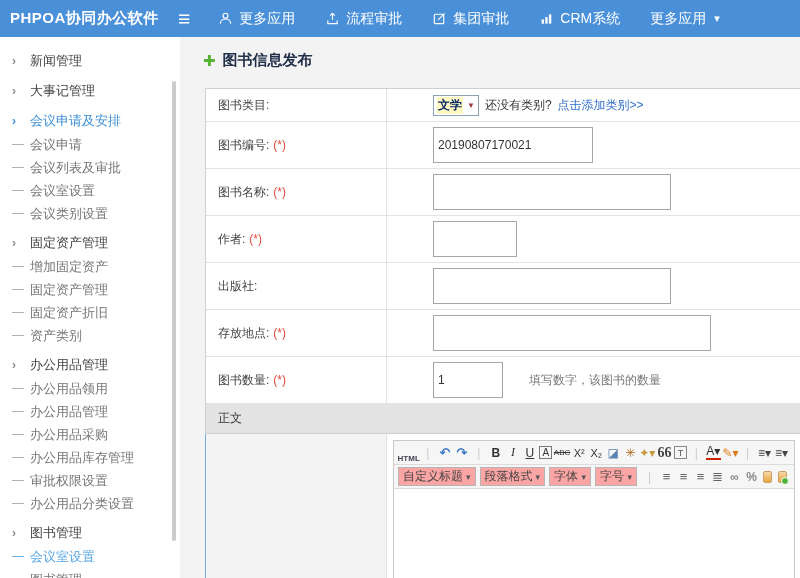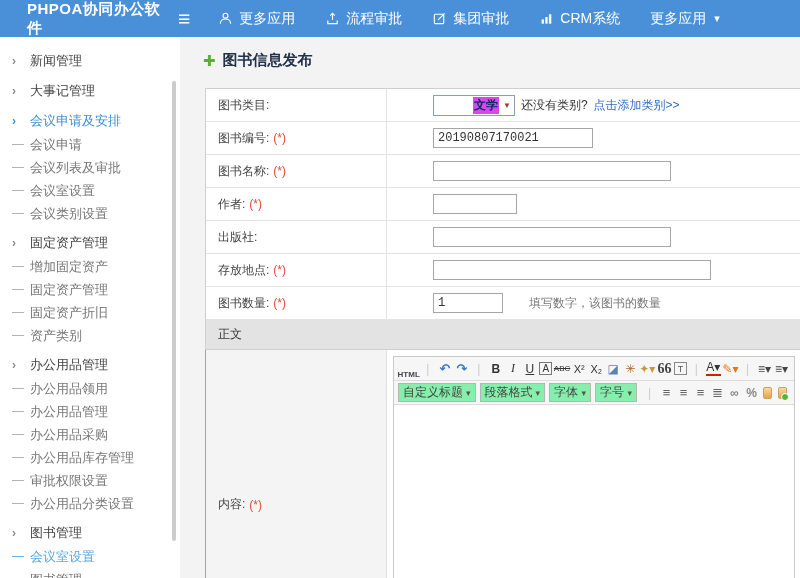--- a/index.html
+++ b/index.html
@@ -1,21 +1,21 @@
 <!DOCTYPE html>
 <html><head>
 <meta charset="utf-8">
 <style>
   * { box-sizing: border-box; margin: 0; padding: 0; }
   html,body { width:800px; height:578px; overflow:hidden; }
   body { position:relative; background:#f3f3f3; font-family:"Liberation Sans","DejaVu Sans",sans-serif; }
 
   
   .topbar { position:absolute; top:0; left:0; right:0; height:37px; background:#4a90d9; display:flex; align-items:center; color:#fff; }
-  .logo { width:172px; padding-left:27px; font-weight:bold; font-size:15px; letter-spacing:0.5px; }
+  .logo { width:172px; padding-left:10px; font-weight:bold; font-size:15px; letter-spacing:0.5px; }
   .burger { font-size:21px; line-height:1; margin:0 28px 0 6px; cursor:pointer; }
   .nav-item { display:flex; align-items:center; gap:6px; margin-right:30px; font-size:14px; cursor:pointer; white-space:nowrap; }
   .nav-item svg { display:block; }
   .nav-caret { font-size:11px; margin-left:2px; }
 
   
   .sidebar { position:absolute; top:37px; left:0; width:180px; bottom:0; background:#fff; overflow:hidden; padding-top:6px; }
   .si { position:relative; padding-left:30px; font-size:13px; color:#777; height:23px; line-height:23px; cursor:pointer; white-space:nowrap; }
   .si.top { color:#444; height:24px; line-height:24px; margin-top:6px; }
   .si .pre { position:absolute; left:12px; font-size:12px; color:#aaa; }
@@ -30,26 +30,26 @@
   .plus-ico { color:#55b234; font-size:15px; font-weight:bold; }
   .title-text { font-size:15px; font-weight:bold; color:#22304a; }
 
   .form-table { position:absolute; top:51px; left:25px; right:-2px; background:#fff; border:1px solid #cfcfcf; border-bottom:none; }
   .frow { display:flex; align-items:center; min-height:33px; border-bottom:1px solid #e3e3e3; background:#fff;gap:36px; }
   .flabel { width:181px; align-self:stretch; display:flex; align-items:center; gap:4px; padding-left:12px; border-right:1px solid #e3e3e3; font-size:12px; color:#444; }
   .req { color:#e24c3c; font-size:12px; }
   .fvalue { flex:1; display:flex; align-items:center; gap:6px; padding:5px 10px; font-size:12px; color:#333; }
 
   .sel { display:inline-flex; align-items:center; gap:4px; border:1px solid #8aa0b4; background:#fff; padding:1px 3px; cursor:pointer; }
-  .sel-txt { background:#d946ef; color:#0a2a66; font-size:12px; font-weight:bold; padding:0 1px;margin-left:36px; }
+  .sel-txt { background:#fef9c3; color:#0a2a66; font-size:12px; font-weight:bold; padding:0 1px; }
   .sel-caret { color:#9e3b3b; font-size:8px; }
   .note-text { color:#333; }
   .add-link { color:#2e6cc9; cursor:pointer; }
 
-  .inp { height:20px; border:1px solid #a6a6a6; font-size:12px; padding:0 4px; font-family:Liberation Mono, monospace; color:#333; background:#fff; }
+  .inp { height:36px; border:1px solid #a6a6a6; font-size:12px; padding:0 4px; font-family:Liberation Sans, sans-serif; color:#333; background:#fff; }
   .w160{width:160px} .w240{width:238px} .w86{width:84px} .w280{width:278px} .w70{width:70px}
   .hint { color:#777; margin-left:20px; }
 
   .section-row { background:#e3e3e3; border-bottom:1px solid #cfcfcf; padding:6px 12px; font-size:12px; color:#333; }
 
   .content-row { display:flex; align-items:stretch; height:310px; position:relative; border-bottom:1px solid #e3e3e3; }
   .content-row::before { content:""; position:absolute; left:-1px; top:0; bottom:0; width:1px; background:#79aed7; }
   .content-row .flabel { background:#f4f4f4; }
   .content-cell { flex:1; padding:6px; background:#fff; overflow:hidden; }
 
@@ -69,21 +69,21 @@
   .eraser-ic { color:#5b84b1; }
   .clean-ic { color:#b5651d; }
   .brush-ic { color:#c49a3c; }
   .quote-ic { font-family:"Liberation Serif",serif; font-weight:bold; font-size:14px; color:#444; }
   .paste-ic { border:1px solid #888; font-size:9px; height:13px; min-width:13px; line-height:12px; color:#555; }
   .fore-ic { border-bottom:2px solid #cc2200; line-height:11px; height:15px; }
   .hilite-ic { color:#e07818; }
   .list-ic { color:#444; font-size:12px; }
   .align-ic { color:#666; font-size:13px; }
   .link-ic,.unlink-ic { color:#888; font-weight:bold; }
-  .ed-sel { display:inline-flex; align-items:center; justify-content:space-between; border:1px solid #b5b5b5; background:#86efac; height:19px; font-size:12px; color:#444; padding:0 4px; margin-right:4px; cursor:pointer; }
+  .ed-sel { display:inline-flex; align-items:center; justify-content:space-between; border:1px solid #b5b5b5; background:#fca5a5; height:19px; font-size:12px; color:#444; padding:0 4px; margin-right:4px; cursor:pointer; }
   .ws84{width:84px} .ws78{width:78px} .ws70{width:70px}
   .ed-sel .sc { font-size:9px; color:#555; margin-left:3px; }
   .img-chip { width:15px; height:12px; border:1px solid #caa06a; background:linear-gradient(180deg,#f7d9a8,#e8a33d); border-radius:2px; position:relative; display:inline-block; margin:0 3px; cursor:pointer; }
   .img-chip.add::after { content:""; position:absolute; right:-3px; bottom:-3px; width:6px; height:6px; border-radius:50%; background:#53b43c; border:1px solid #fff; }
   .ed-body { flex:1; background:#fff; }
 </style>
 </head>
 <body>
 
 <div class="topbar">

